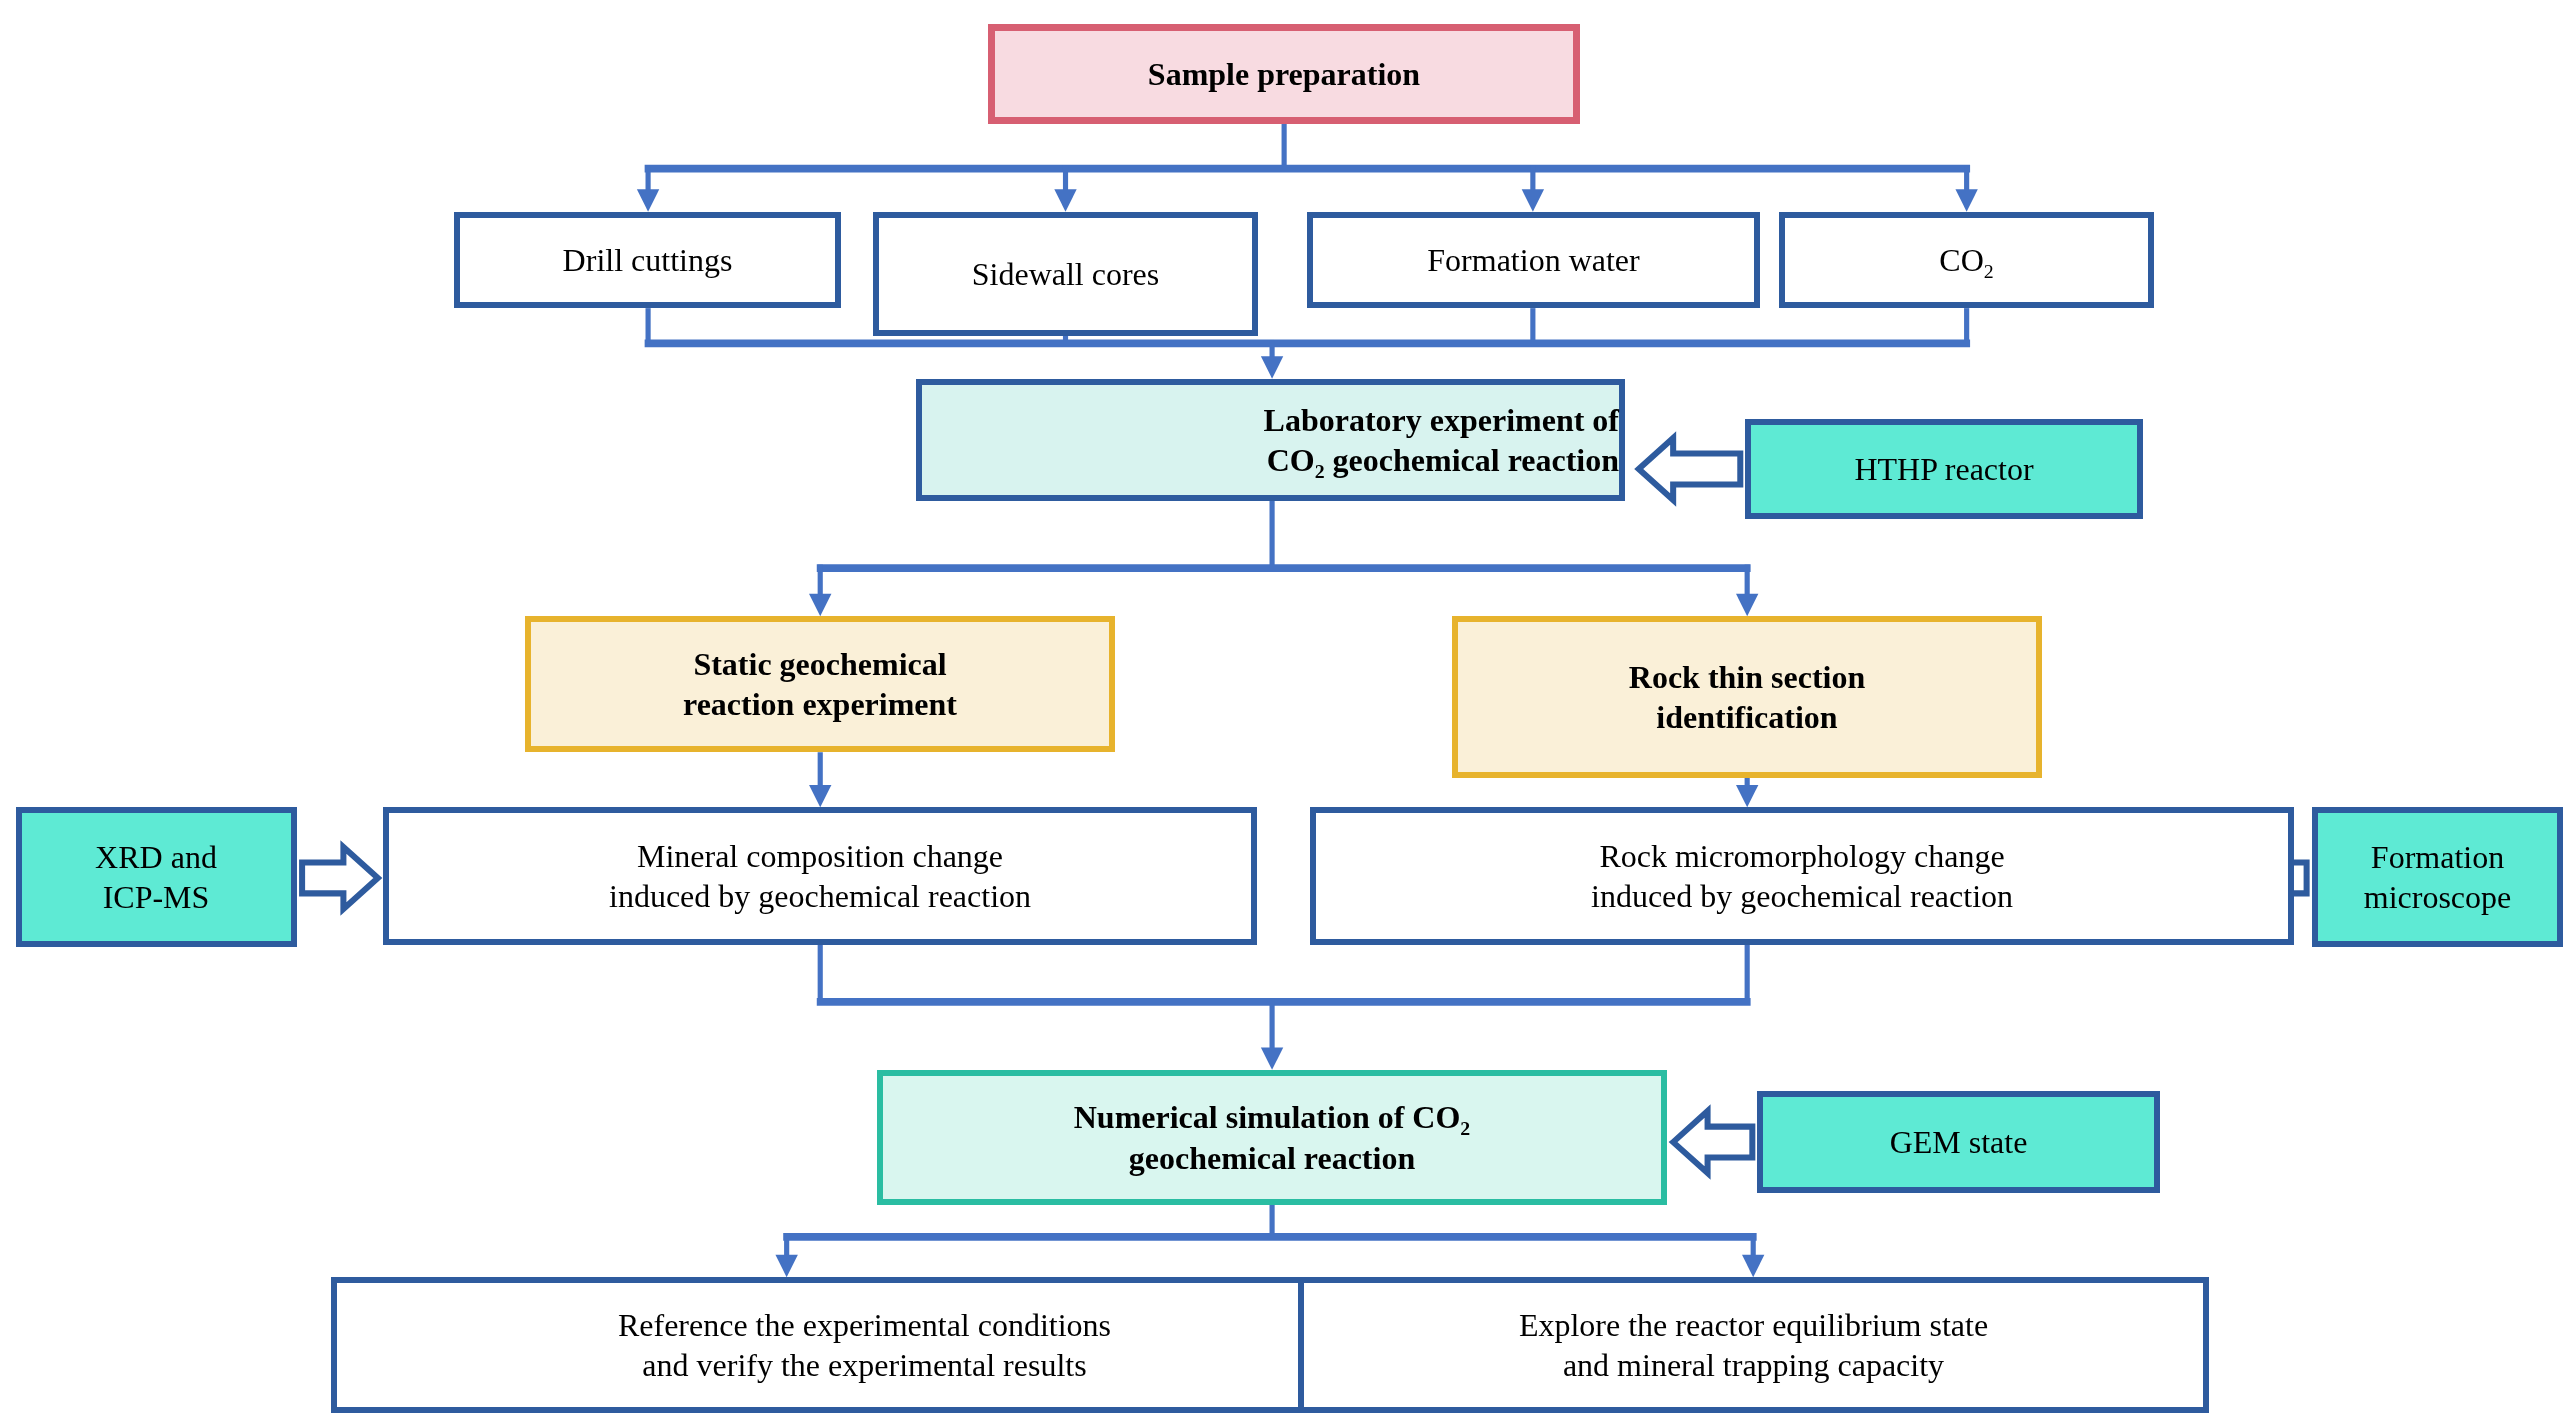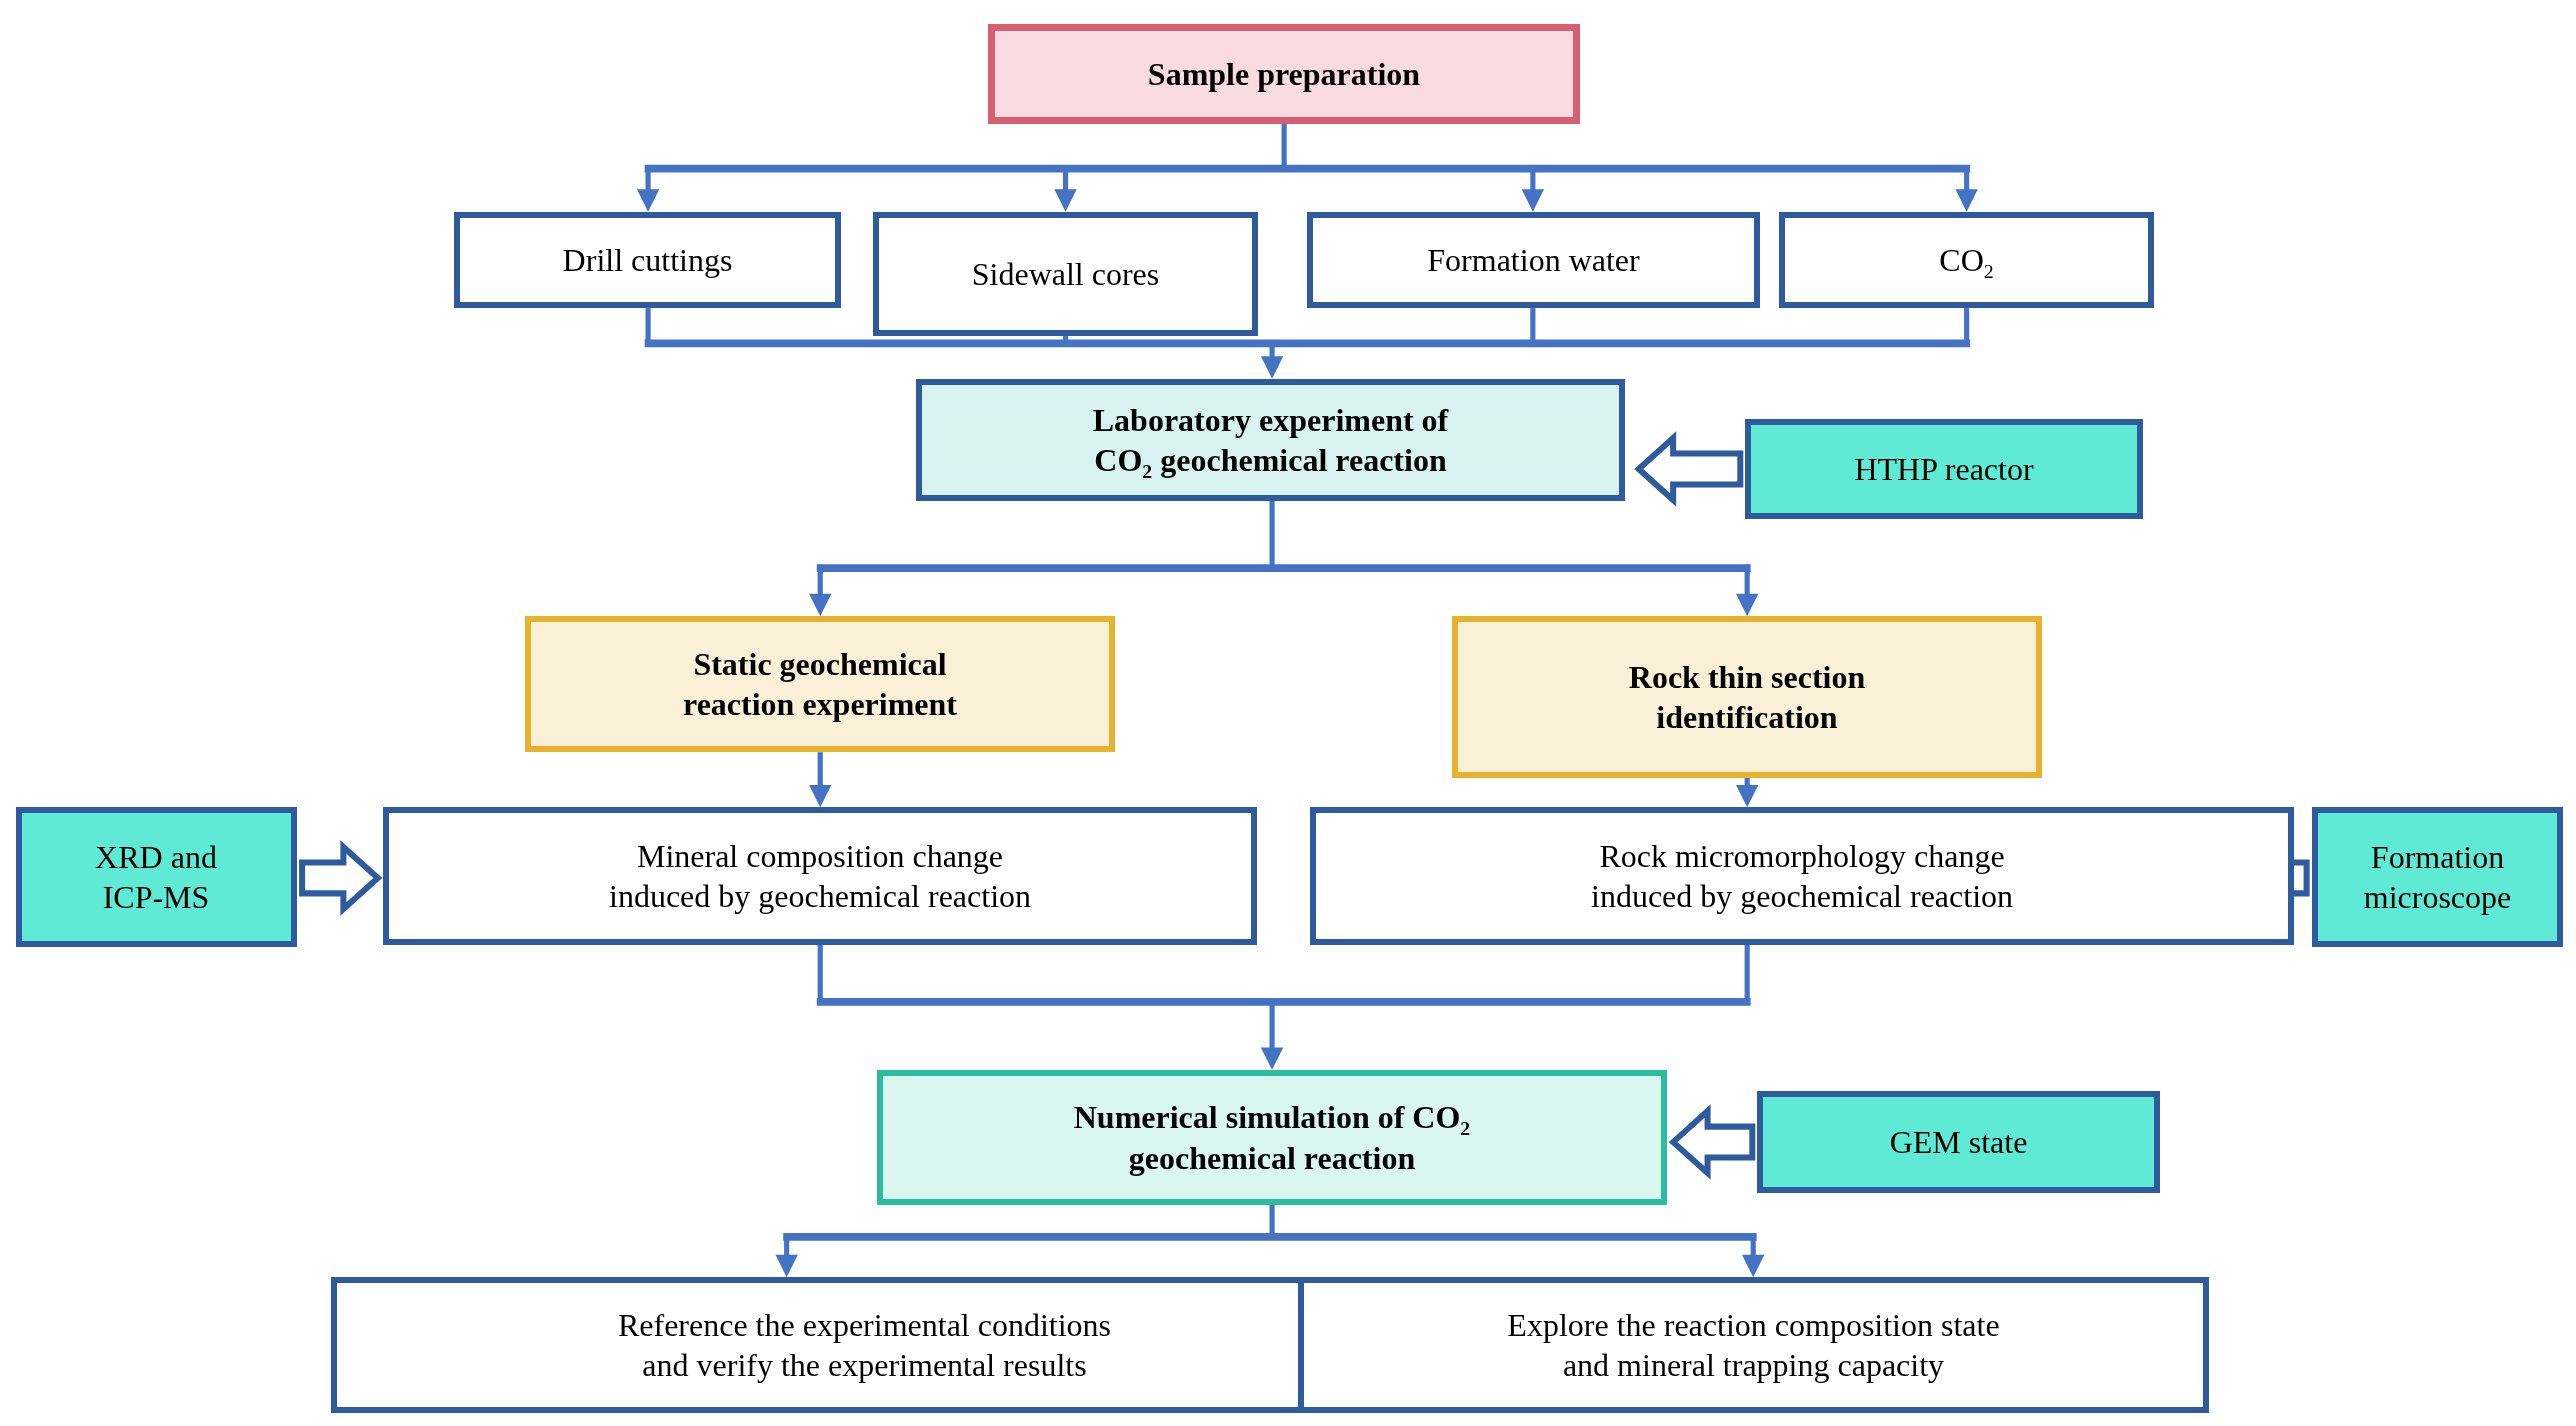--- a/index.html
+++ b/index.html
@@ -9,21 +9,21 @@
   }
   svg.wires{position:absolute;left:0;top:0;width:2576px;height:1427px;}
   .node{
     position:absolute;box-sizing:border-box;
     display:flex;flex-direction:column;align-items:center;justify-content:center;
     text-align:center;font-size:32px;line-height:1.26;
     background:#ffffff;border:6.9px solid #2e5b9e;
   }
   .bold{font-weight:bold;}
   .pink{background:#f8dbe1;border-color:#d75f72;border-width:7.7px;}
-  .cyan{background:#d8f3ef;}
+  .cyan{background:#d8f3ef;align-items:flex-end;}
   .mint{background:#d9f6ef;border-color:#2abda2;}
   .yellow{background:#faf0d8;border-color:#e7b32d;}
   .lav{background:#5eead4;}
   .node sub{font-size:0.62em;line-height:0;}
   .ln{white-space:nowrap;}
 </style>
 </head>
 <body>
 
 <div class="canvas">
@@ -165,18 +165,18 @@
   <div class="node lav" style="left:1757px;top:1091px;width:403px;height:102px">
     <span>GEM state</span>
   </div>
 
   <div class="node" style="left:331px;top:1277px;width:1067px;height:136px">
     <div class="ln">Reference the experimental conditions</div>
     <div class="ln">and verify the experimental results</div>
   </div>
 
   <div class="node" style="left:1298px;top:1277px;width:911px;height:136px">
-    <div class="ln">Explore the reaction composition state</div>
+    <div class="ln">Explore the reactor equilibrium state</div>
     <div class="ln">and mineral trapping capacity</div>
   </div>
 
 </div>
 
 
 </body></html>

